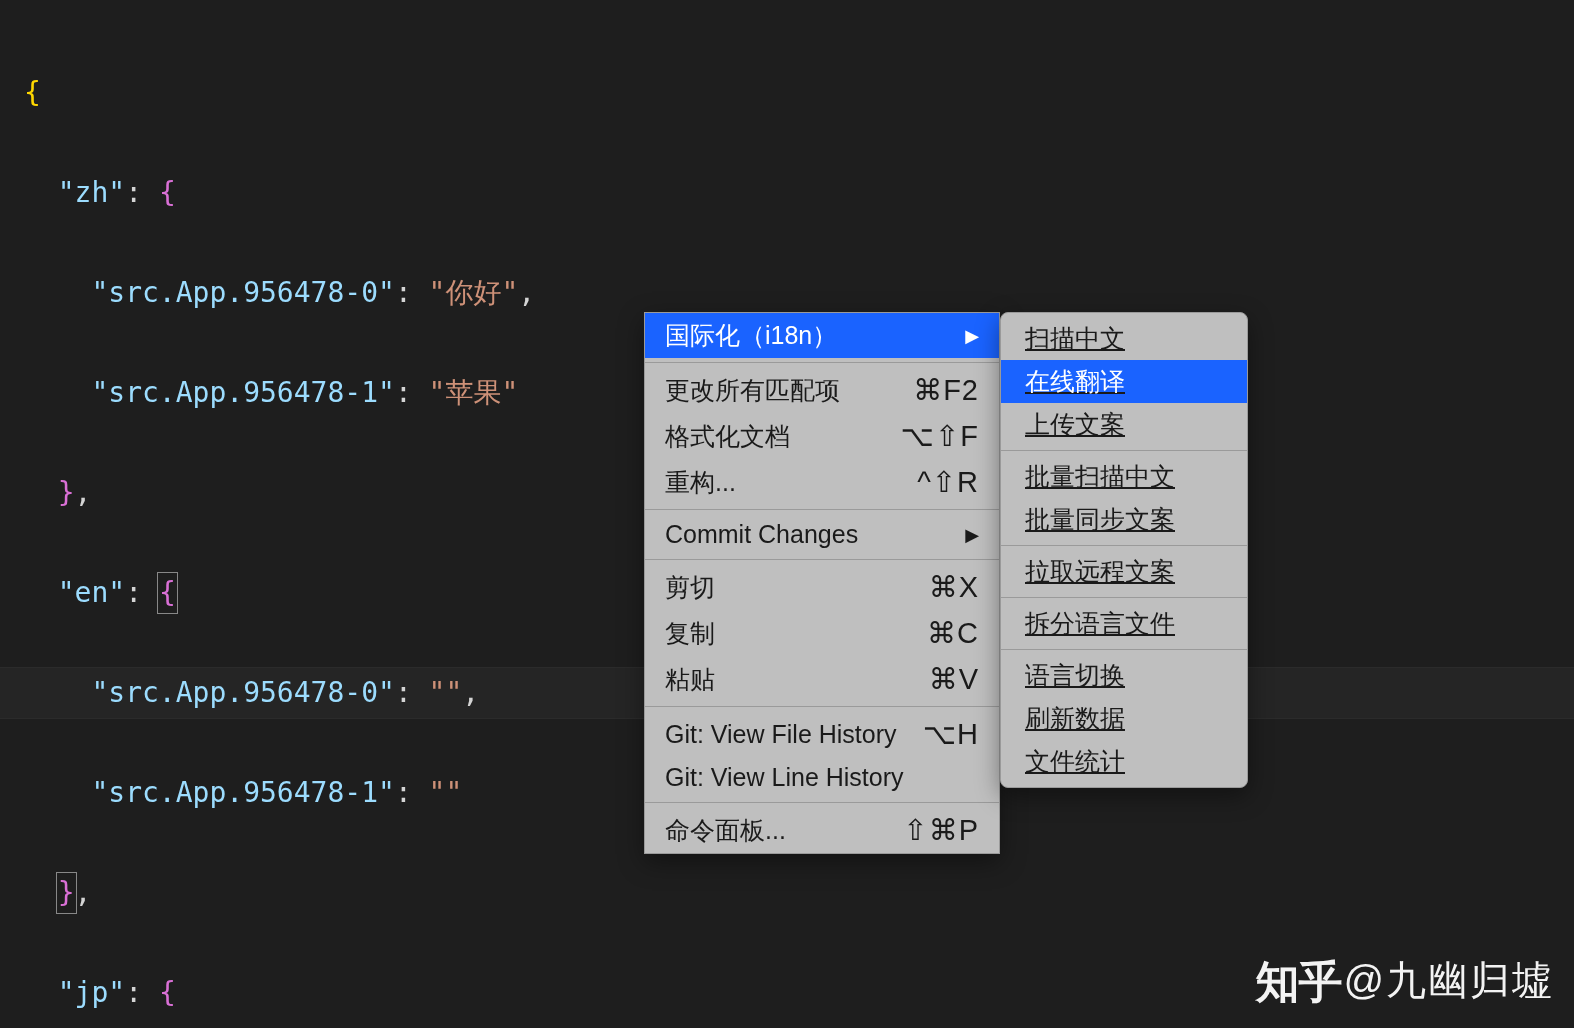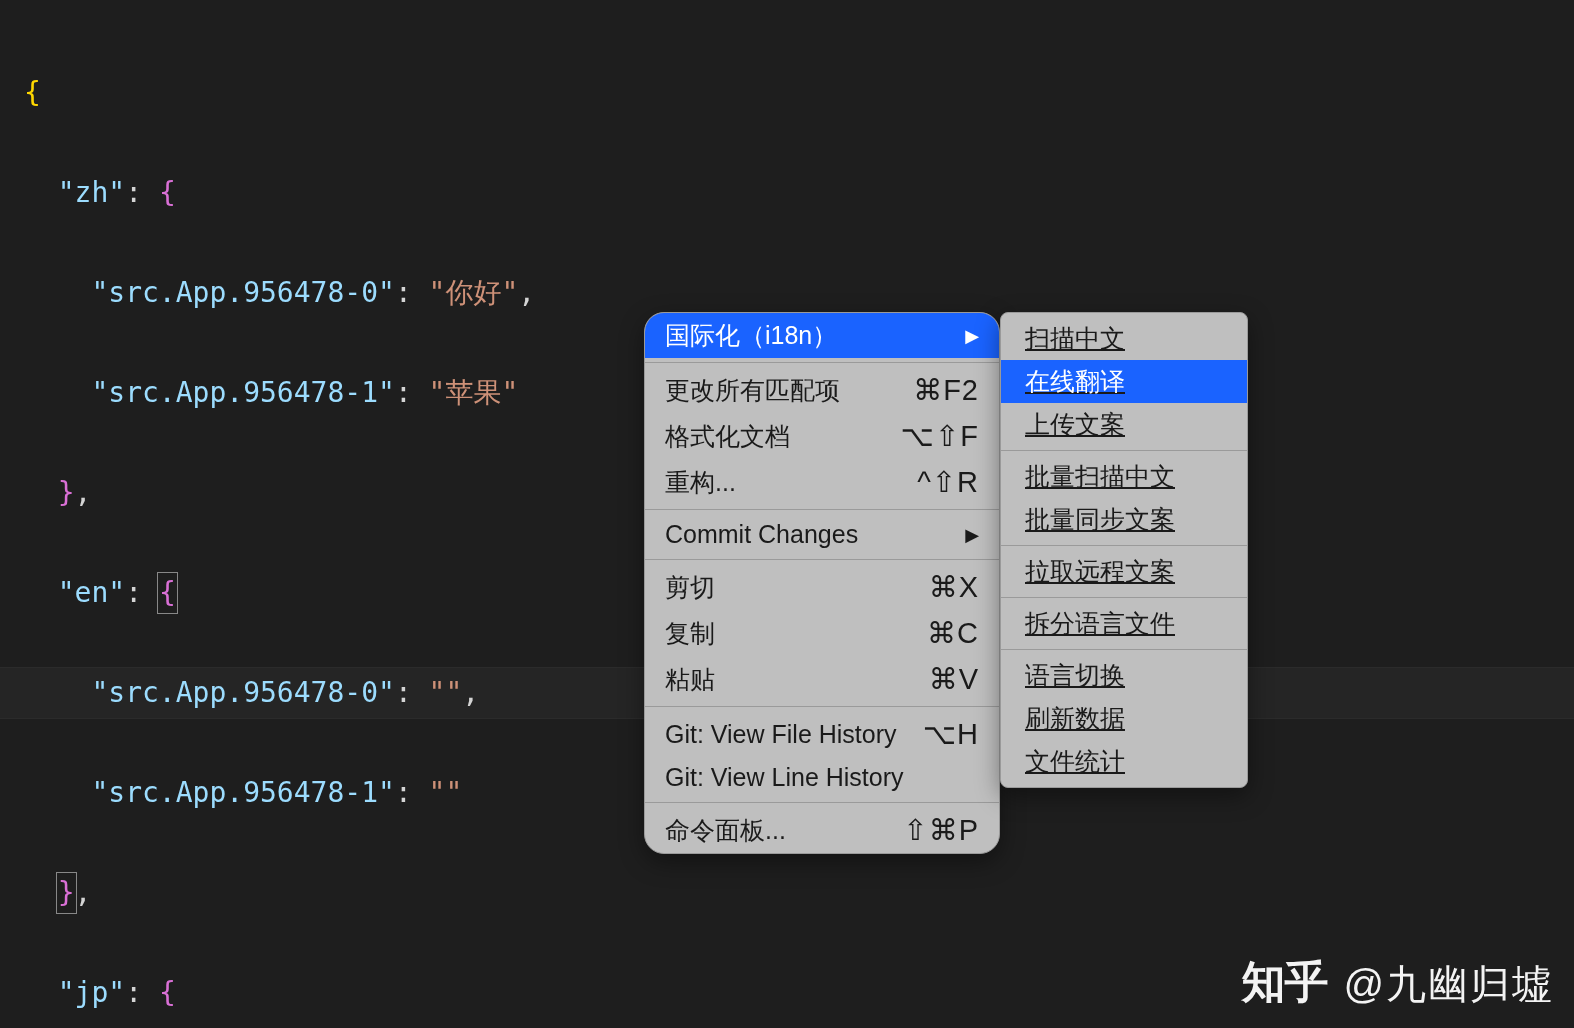--- a/index.html
+++ b/index.html
@@ -42,21 +42,21 @@
       right: -2px; bottom: 4px;
       border: 1px solid #888;
     }
     .context-menu {
       position: absolute;
       left: 644px;
       top: 312px;
       width: 356px;
       background: #bfbfbf;
       border: 1px solid #9a9a9a;
-      border-radius: 20px;
+      border-radius: 0;
       font-family: -apple-system, BlinkMacSystemFont, "Helvetica Neue", Arial, sans-serif;
       font-size: 25px;
       color: #1a1a1a;
       box-shadow: 0 8px 24px rgba(0,0,0,0.4);
       overflow: hidden;
     }
     .menu-item {
       display: flex;
       align-items: center;
       justify-content: space-between;
@@ -95,22 +95,22 @@
       position: absolute;
       right: 20px;
       bottom: 16px;
       font-family: -apple-system, "PingFang SC", Arial, sans-serif;
       font-size: 40px;
       color: #fff;
       opacity: 0.95;
       letter-spacing: 2px;
       font-weight: 500;
       display: flex;
-      align-items: flex-end;
-      gap: 16px;
+      align-items: flex-start;
+      gap: 2px;
     }
     .zhihu-logo {
       font-size: 44px;
       font-weight: bold;
       letter-spacing: -1px;
     }
   </style>
 </head>
 <body>
 

